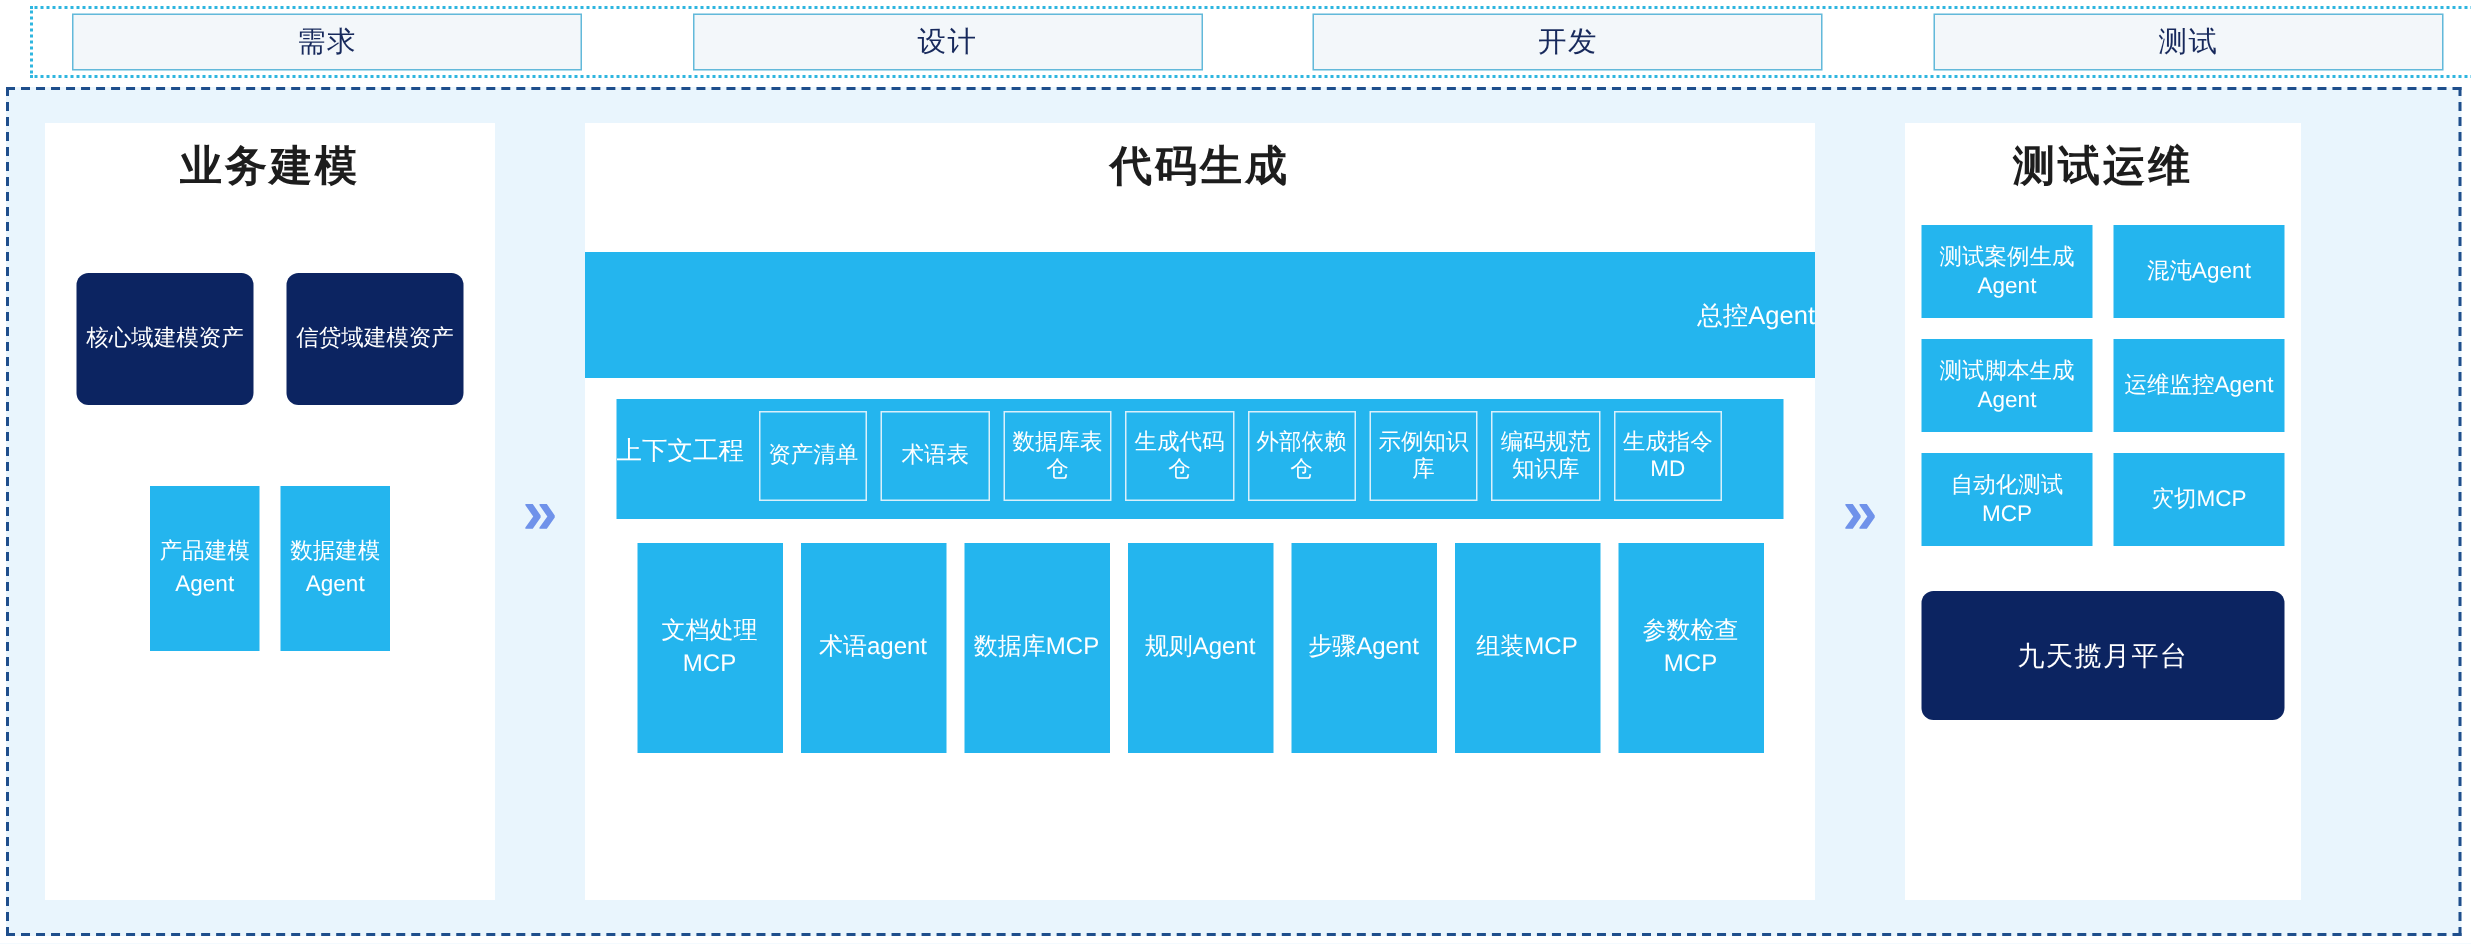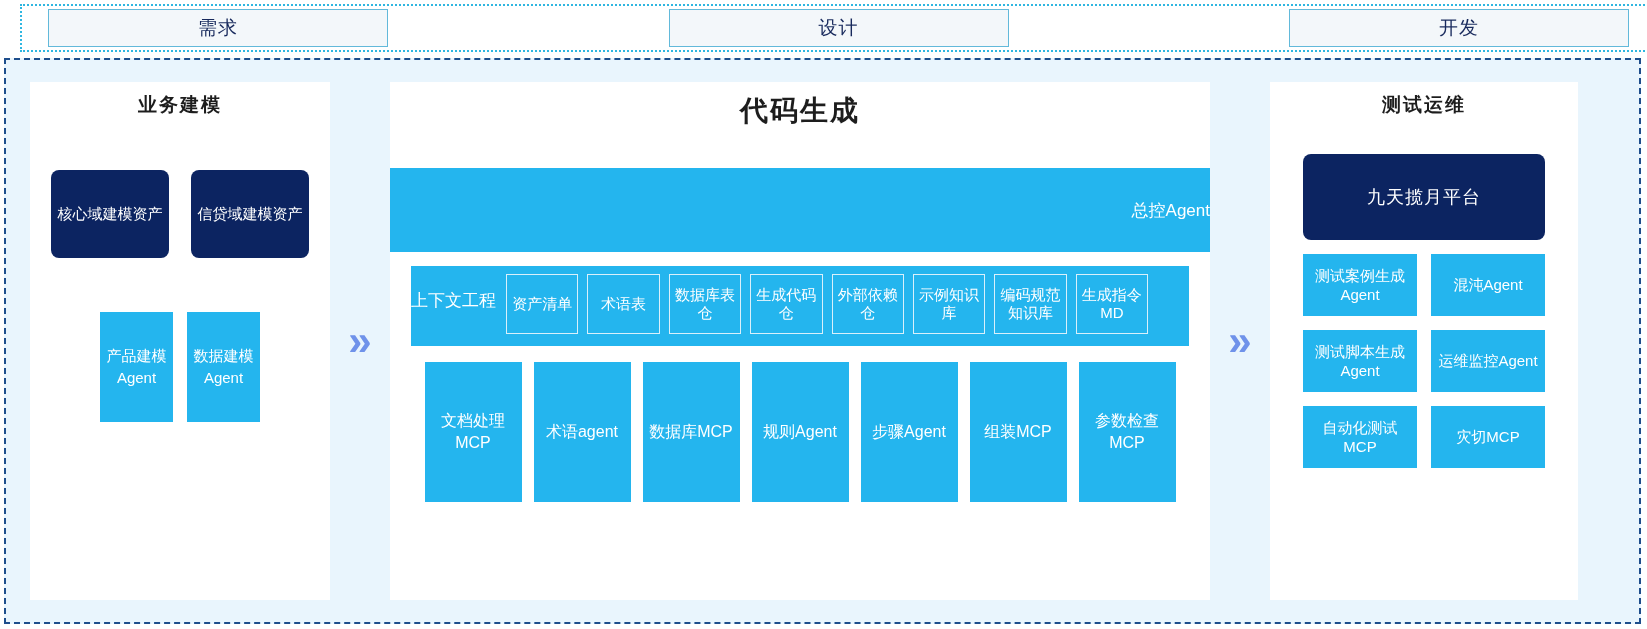--- a/index.html
+++ b/index.html
@@ -61,21 +61,21 @@
 
   .panel {
     background: #ffffff;
     box-sizing: border-box;
     padding: 10px 0 0 0;
     display: flex;
     flex-direction: column;
     align-items: center;
   }
   .panel-title {
-    font-size: 19px;
+    font-size: 28px;
     font-weight: bold;
     color: #1d1d1d;
     letter-spacing: 2px;
     margin-bottom: 6px;
   }
 
   .chev {
     width: 60px;
     display: flex;
     align-items: center;
@@ -196,21 +196,21 @@
     color: #ffffff;
     font-size: 16px;
     line-height: 1.35;
     display: flex;
     align-items: center;
     justify-content: center;
     text-align: center;
   }
 
   
-  #panel-right { width: 308px; }
+  #panel-right { width: 264px; }
   #right-grid {
     margin-top: 14px;
     display: grid;
     grid-template-columns: 114px 114px;
     gap: 14px 14px;
   }
   .test-box {
     height: 62px;
     background: #24b5ee;
     color: #ffffff;
@@ -243,20 +243,23 @@
 <div id="phase-strip">
   <div class="phase-box">
     <span>需求</span>
   </div>
   <div class="phase-box">
     <span>设计</span>
   </div>
   <div class="phase-box">
     <span>开发</span>
   </div>
+  <div class="phase-box">
+    <span>测试</span>
+  </div>
 </div>
 
 <div id="body-frame">
 
   <div class="panel" id="panel-left">
     <div class="panel-title">业务建模</div>
 
     <div id="left-assets">
       <div class="asset-box">
         <span>核心域建模资产</span>
@@ -342,39 +345,39 @@
     </div>
   </div>
 
   <div class="chev">
     <span>»</span>
   </div>
 
   <div class="panel" id="panel-right">
     <div class="panel-title">测试运维</div>
 
+    <div id="right-grid">
+      <div class="test-box">
+        <span>测试案例生成Agent</span>
+      </div>
+      <div class="test-box">
+        <span>混沌Agent</span>
+      </div>
+      <div class="test-box">
+        <span>测试脚本生成Agent</span>
+      </div>
+      <div class="test-box">
+        <span>运维监控Agent</span>
+      </div>
+      <div class="test-box">
+        <span>自动化测试MCP</span>
+      </div>
+      <div class="test-box">
+        <span>灾切MCP</span>
+      </div>
+    </div>
+
     <div id="platform-box">
       <span>九天揽月平台</span>
     </div>
-
-    <div id="right-grid">
-      <div class="test-box">
-        <span>测试案例生成Agent</span>
-      </div>
-      <div class="test-box">
-        <span>混沌Agent</span>
-      </div>
-      <div class="test-box">
-        <span>测试脚本生成Agent</span>
-      </div>
-      <div class="test-box">
-        <span>运维监控Agent</span>
-      </div>
-      <div class="test-box">
-        <span>自动化测试MCP</span>
-      </div>
-      <div class="test-box">
-        <span>灾切MCP</span>
-      </div>
-    </div>
   </div>
 
 </div>
 
 </body></html>

